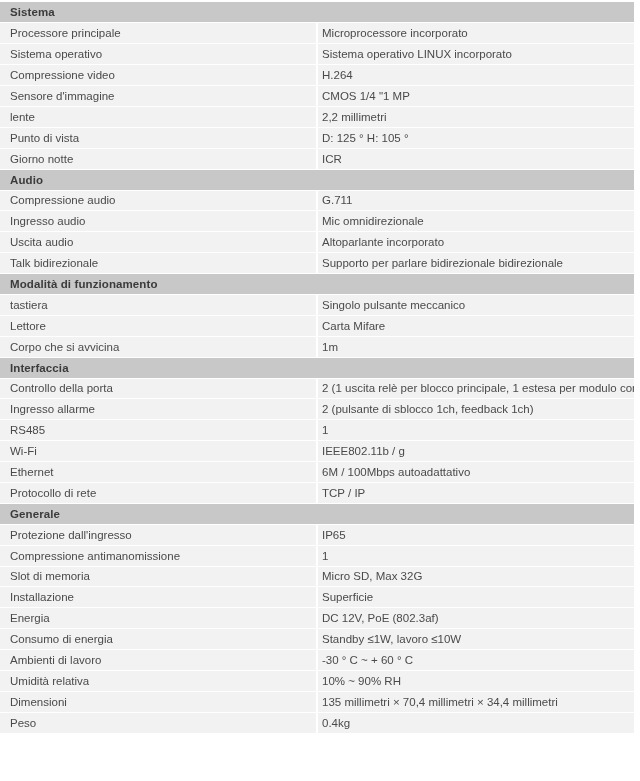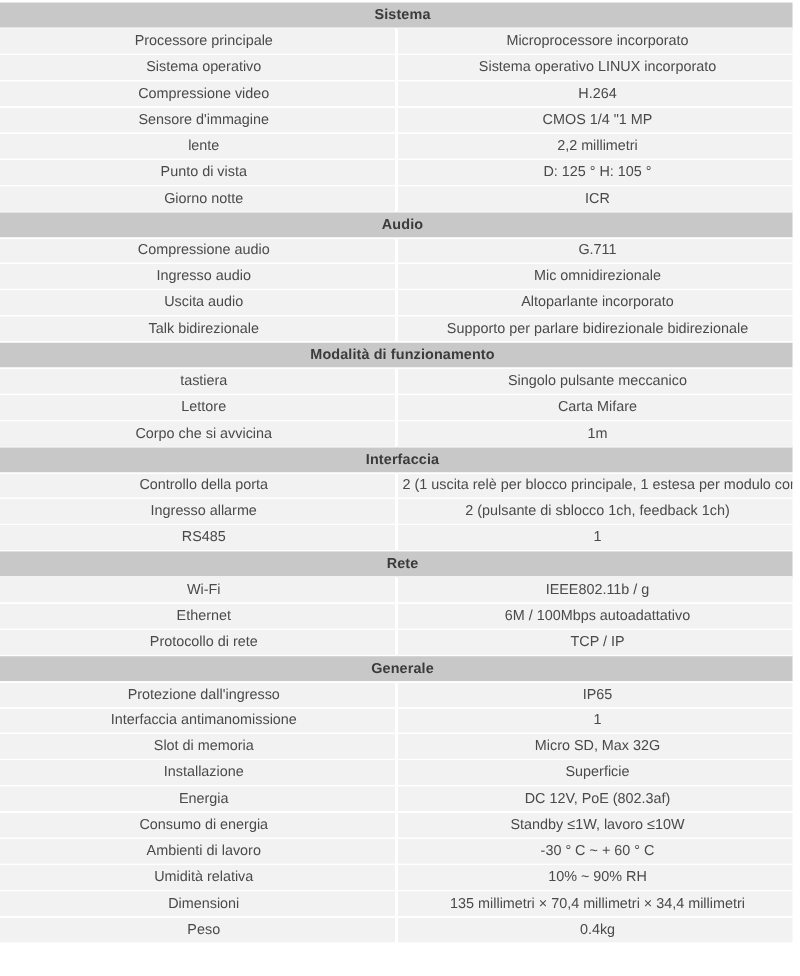--- a/index.html
+++ b/index.html
@@ -15,21 +15,20 @@
   }
   #spec-table {
     width: 634px;
     border-collapse: collapse;
     table-layout: fixed;
     margin: 0;
     padding: 0;
   }
   #spec-table tr {
     height: 20.9px;
-    text-align: center;
   }
   .row-section td {
     background: #c8c8c8;
     font-weight: bold;
     color: #3b3b3b;
     font-size: 11.5px;
     padding: 3px 0 3px 10px;
     border-bottom: 1px solid #ffffff;
     letter-spacing: 0.1px;
   }
@@ -138,44 +137,41 @@
         <td class="cell-value">2 (1 uscita relè per blocco principale, 1 estesa per modulo controllo accessi)</td>
       </tr>
       <tr class="row-spec">
         <td class="cell-label">Ingresso allarme</td>
         <td class="cell-value">2 (pulsante di sblocco 1ch, feedback 1ch)</td>
       </tr>
       <tr class="row-spec">
         <td class="cell-label">RS485</td>
         <td class="cell-value">1</td>
       </tr>
-      <tr class="row-section">
-        <td colspan="2">Rete</td>
-      </tr>
       <tr class="row-spec">
         <td class="cell-label">Wi-Fi</td>
         <td class="cell-value">IEEE802.11b / g</td>
       </tr>
       <tr class="row-spec">
         <td class="cell-label">Ethernet</td>
         <td class="cell-value">6M / 100Mbps autoadattativo</td>
       </tr>
       <tr class="row-spec">
         <td class="cell-label">Protocollo di rete</td>
         <td class="cell-value">TCP / IP</td>
       </tr>
       <tr class="row-section">
         <td colspan="2">Generale</td>
       </tr>
       <tr class="row-spec">
         <td class="cell-label">Protezione dall'ingresso</td>
         <td class="cell-value">IP65</td>
       </tr>
       <tr class="row-spec">
-        <td class="cell-label">Interfaccia antimanomissione</td>
+        <td class="cell-label">Compressione antimanomissione</td>
         <td class="cell-value">1</td>
       </tr>
       <tr class="row-spec">
         <td class="cell-label">Slot di memoria</td>
         <td class="cell-value">Micro SD, Max 32G</td>
       </tr>
       <tr class="row-spec">
         <td class="cell-label">Installazione</td>
         <td class="cell-value">Superficie</td>
       </tr>

